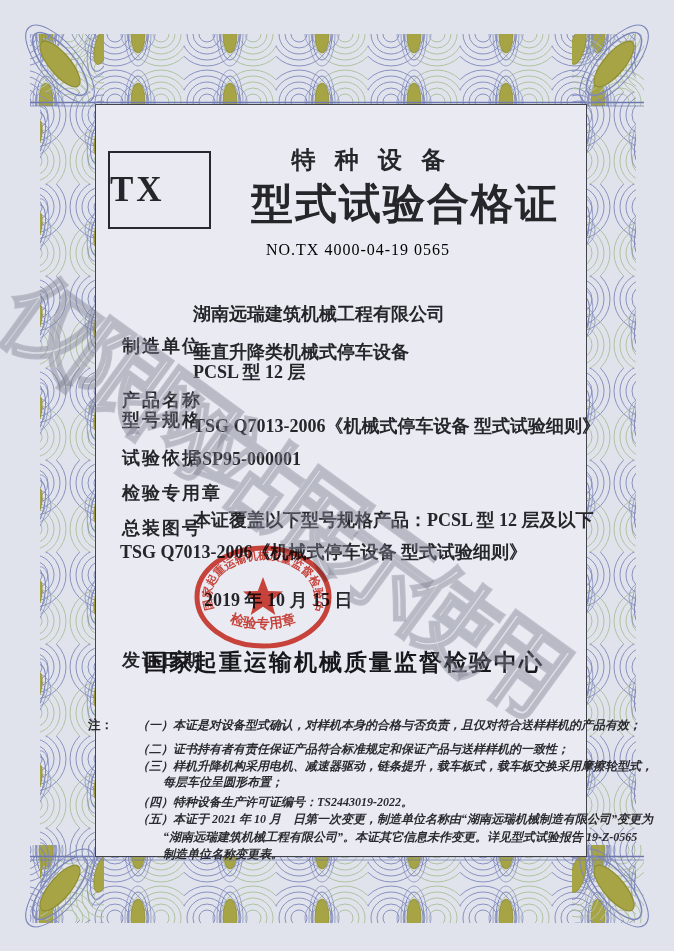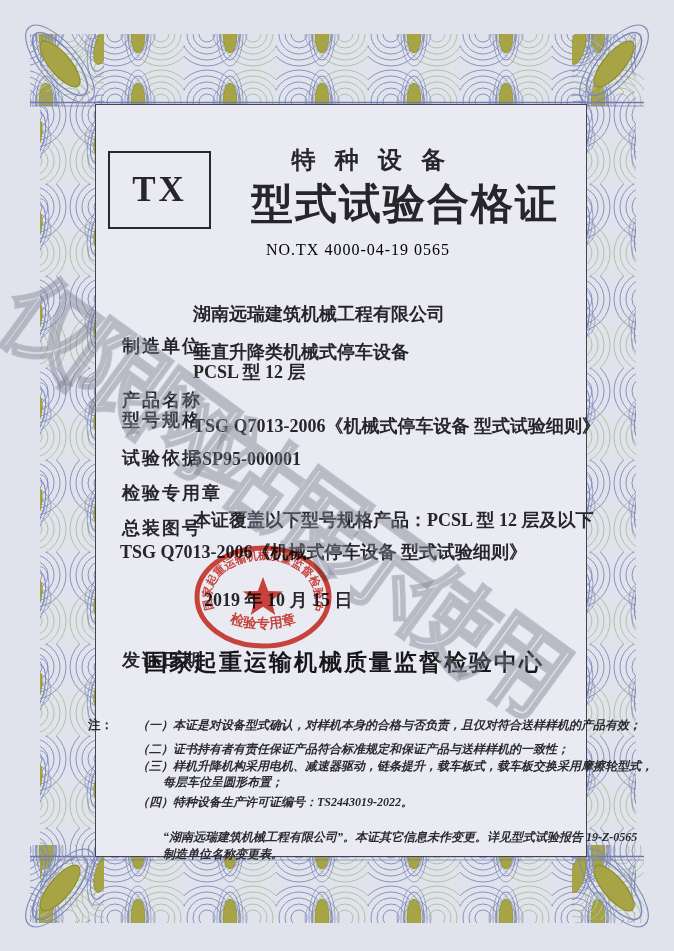--- a/index.html
+++ b/index.html
@@ -12,21 +12,21 @@
   }
   .deco{position:absolute;left:0;top:0;z-index:0;}
   .frame{
     position:absolute;left:95px;top:104px;width:490px;height:751px;
     background:#e9eaf2;border:1.6px solid #43434c;z-index:1;
   }
   .abs{position:absolute;z-index:2;white-space:nowrap;}
   .ctr{transform:translateX(-50%);}
   .tx-box{
     left:108px;top:151px;width:99px;height:74px;
-    border:2px solid #28282e;display:flex;align-items:center;justify-content:center;
+    border:2px solid #28282e;display:flex;align-items:center;justify-content:flex-start;
     font-size:35px;font-weight:bold;letter-spacing:3px;
   }
   .subtitle{left:378px;top:144px;font-size:24px;font-weight:600;letter-spacing:0.8em;}
   .title{left:385px;top:176px;font-size:42px;font-weight:bold;letter-spacing:2px;margin-left:20px;}
   .certno{left:358px;top:241px;font-size:16px;letter-spacing:1px;color:#000000;}
   .flabel{left:122px;font-size:18px;font-weight:700;letter-spacing:2px;margin-top:32px;}
   .fvalue{left:193px;font-size:18px;font-weight:700;}
   .concl{font-size:18px;font-weight:600;}
   .authority{left:344px;top:647px;font-size:23px;font-weight:bold;letter-spacing:2px;color:#18181c;}
   .note-label{left:88px;top:717px;font-size:12.5px;font-weight:bold;}
@@ -153,16 +153,17 @@
   </svg>
 
   <div class="abs ctr authority">国家起重运输机械质量监督检验中心</div>
 
   <div class="abs note-label">注：</div>
   <div class="abs note" style="top:717px">（一）本证是对设备型式确认，对样机本身的合格与否负责，且仅对符合送样样机的产品有效；</div>
   <div class="abs note" style="top:741px">（二）证书持有者有责任保证产品符合标准规定和保证产品与送样样机的一致性；</div>
   <div class="abs note" style="top:758px">（三）样机升降机构采用电机、减速器驱动，链条提升，载车板式，载车板交换采用摩擦轮型式，</div>
   <div class="abs note ind" style="top:774px">每层车位呈圆形布置；</div>
   <div class="abs note" style="top:794px">（四）特种设备生产许可证编号：TS2443019-2022。</div>
+  <div class="abs note" style="top:811px">（五）本证于 2021 年 10 月　日第一次变更，制造单位名称由“湖南远瑞机械制造有限公司”变更为</div>
   <div class="abs note ind" style="top:829px">“湖南远瑞建筑机械工程有限公司”。本证其它信息未作变更。详见型式试验报告 19-Z-0565</div>
   <div class="abs note ind" style="top:846px">制造单位名称变更表。</div>
 
 </div>
 
 </body></html>

